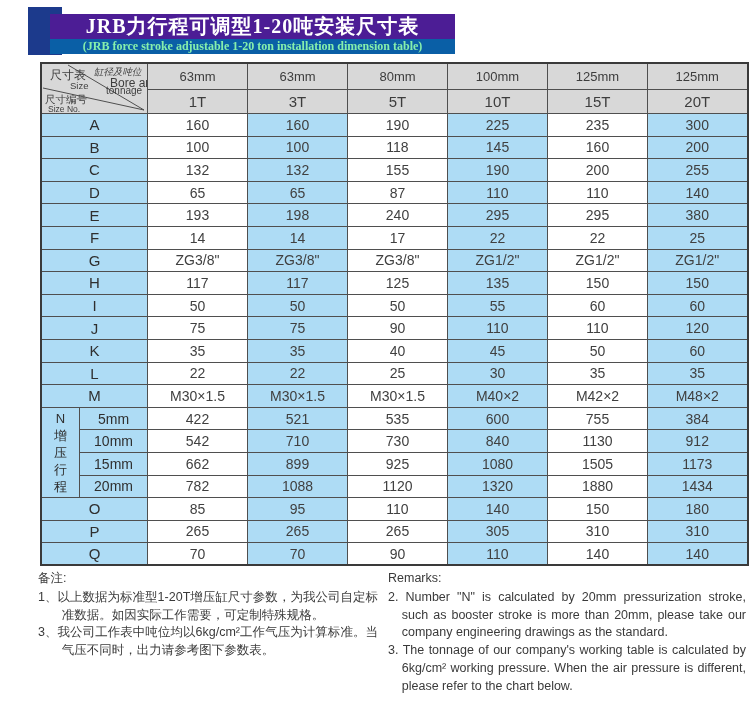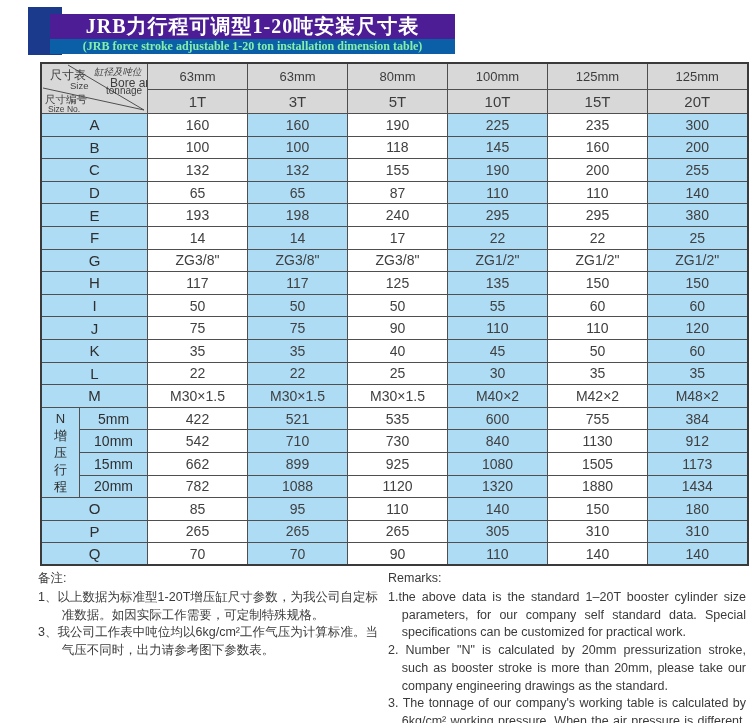--- a/index.html
+++ b/index.html
@@ -310,17 +310,16 @@
 </table>
 
 <div class="notes">
   <div class="notes-zh">
     <div class="heading">备注:</div>
     <div class="note-zh">1、以上数据为标准型1-20T增压缸尺寸参数，为我公司自定标准数据。如因实际工作需要，可定制特殊规格。</div>
     <div class="note-zh">3、我公司工作表中吨位均以6kg/cm²工作气压为计算标准。当气压不同时，出力请参考图下参数表。</div>
   </div>
   <div class="notes-en">
     <div class="heading">Remarks:</div>
-    <div class="note-en">1.the above data is the standard 1–20T booster cylinder size parameters, for our company self standard data. Special specifications can be customized for practical work.</div>
     <div class="note-en">2. Number "N" is calculated by 20mm pressurization stroke, such as booster stroke is more than 20mm, please take our company engineering drawings as the standard.</div>
     <div class="note-en">3. The tonnage of our company's working table is calculated by 6kg/cm² working pressure. When the air pressure is different, please refer to the chart below.</div>
   </div>
 </div>
 
 </body></html>

